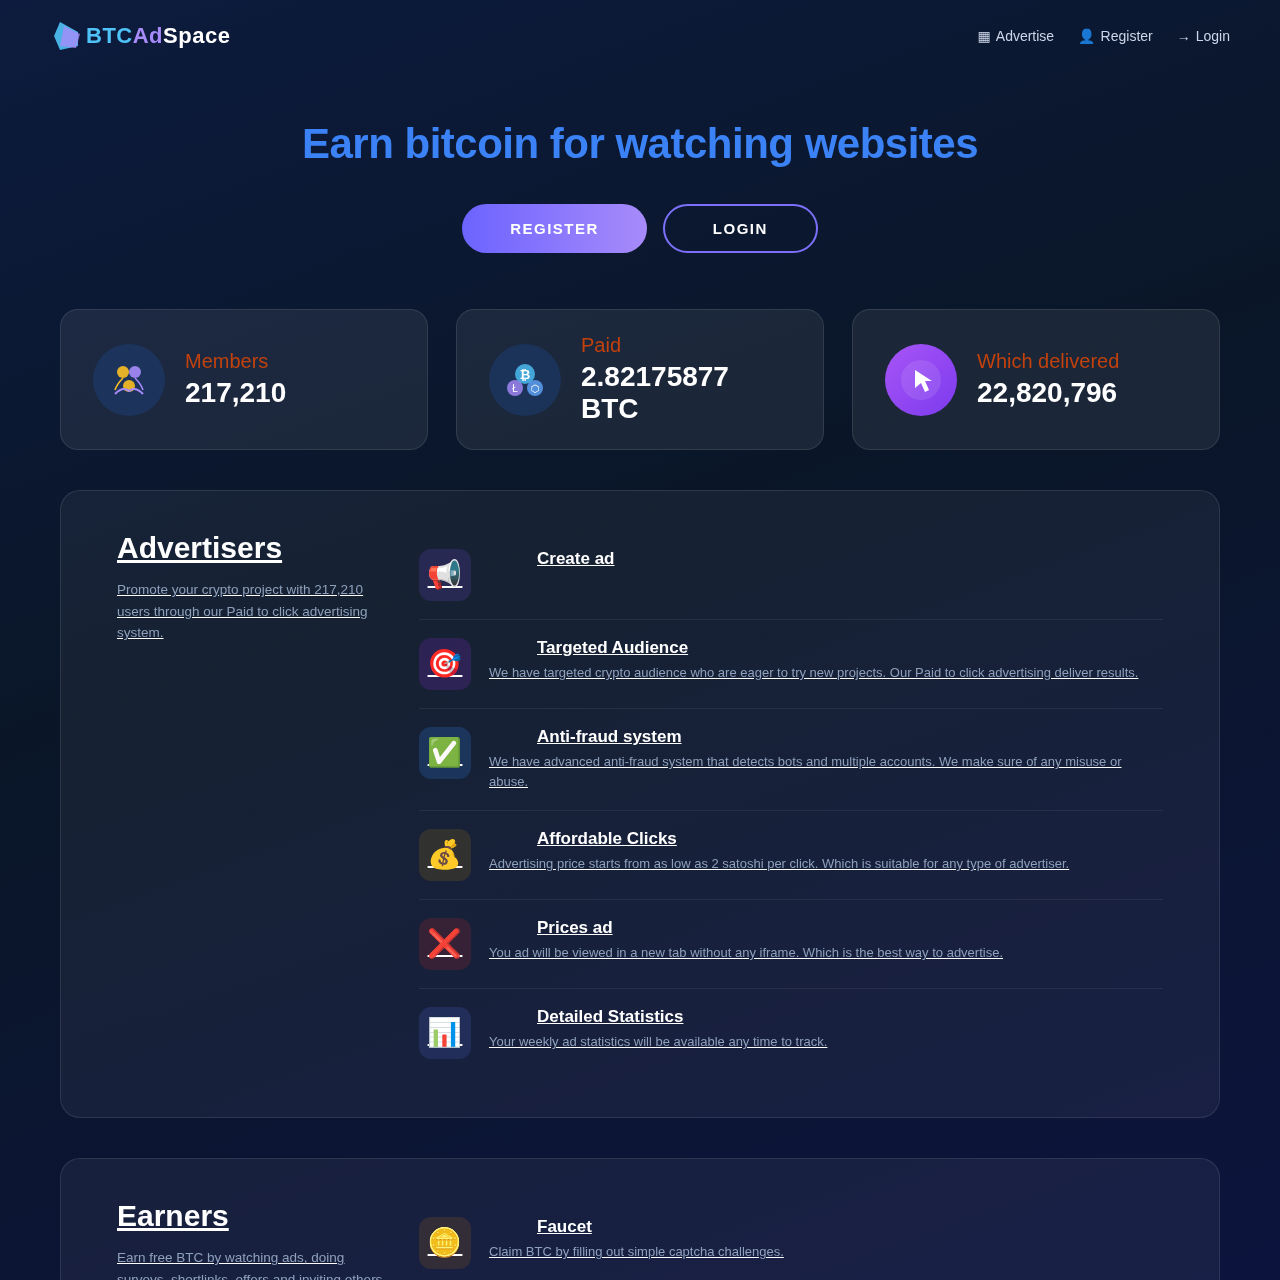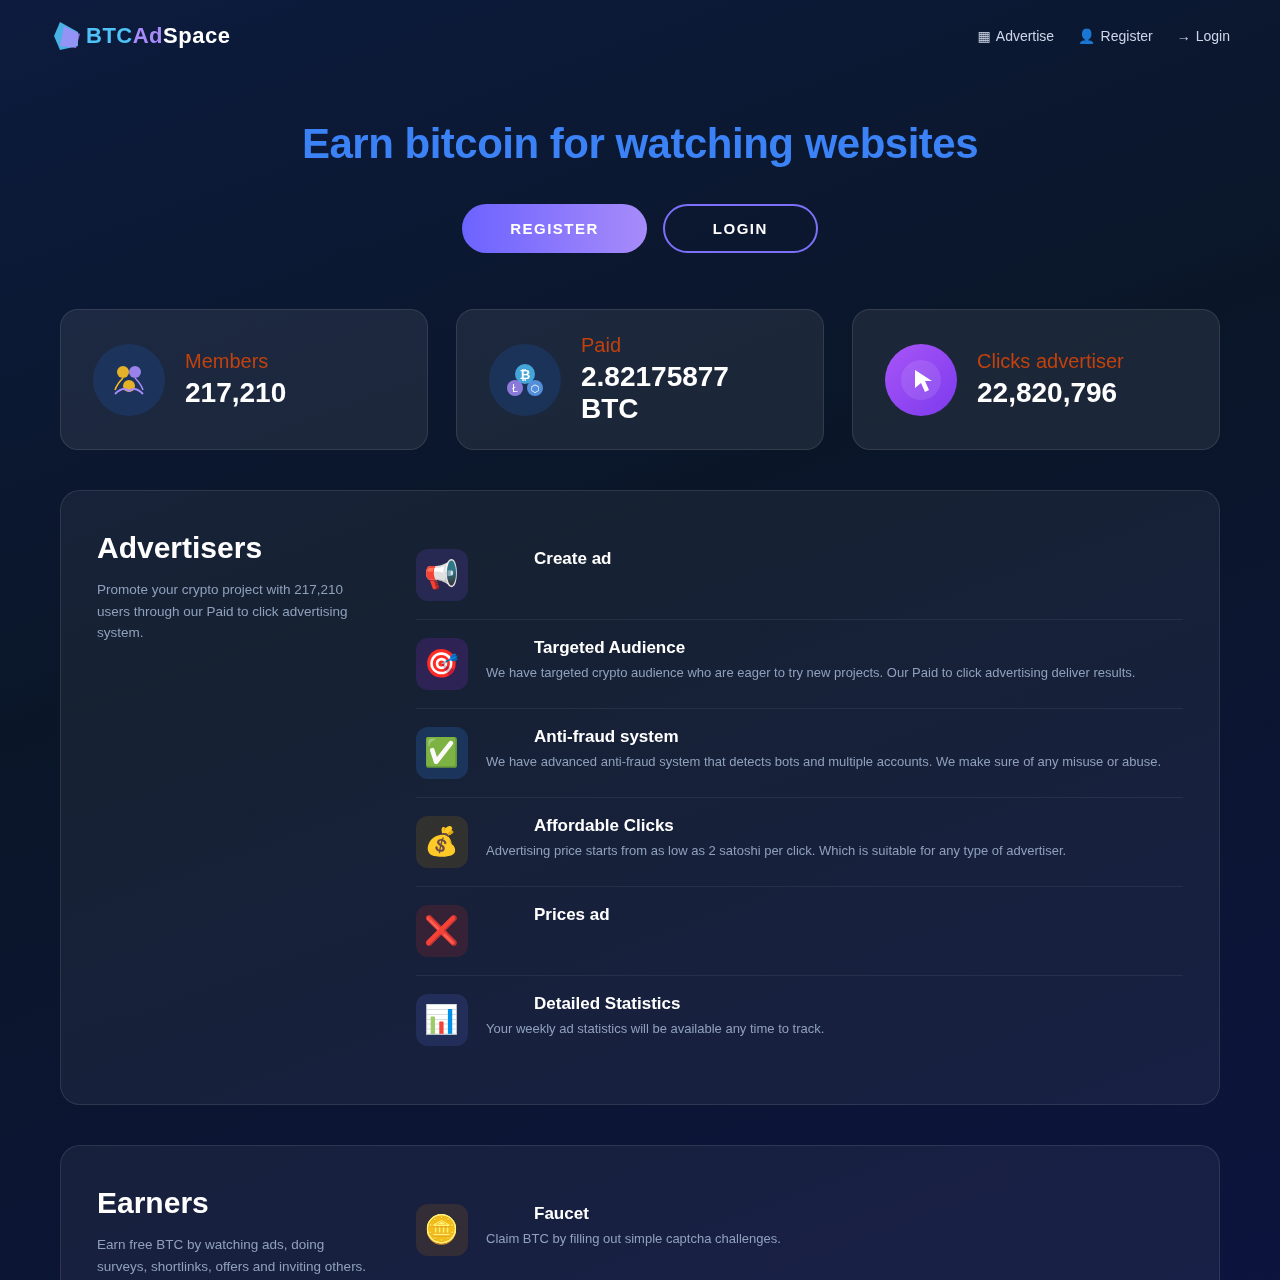--- a/index.html
+++ b/index.html
@@ -136,23 +136,24 @@
       font-weight: 800;
       color: #fff;
     }
 
     
     .section-card {
       margin: 0 60px 40px;
       background: rgba(255,255,255,0.05);
       border: 1px solid rgba(255,255,255,0.1);
       border-radius: 20px;
-      padding: 40px 36px;
-      display: flex;
-      gap: 39px;
+      padding: 40px 56px;
+      display: flex;
+      gap: 22px;
+      text-decoration: underline;
     }
     .section-left {
       flex: 0 0 280px;
     }
     .section-title {
       font-size: 30px;
       font-weight: 800;
       margin-bottom: 14px;
       color: #fff;
     }
@@ -283,21 +284,21 @@
   </div>
 
   <div class="stat-card">
     <div class="stat-icon-wrap purple-bg">
       <svg width="44" height="44" viewBox="0 0 44 44">
         <circle cx="22" cy="22" r="20" fill="rgba(255,255,255,0.1)"></circle>
         <path d="M16 12 L16 30 L22 25 L26 34 L30 32 L26 23 L33 23 Z" fill="#fff"></path>
       </svg>
     </div>
     <div>
-      <div class="stat-text-label">Clicks advertiser</div>
+      <div class="stat-text-label">Which delivered</div>
       <div class="stat-text-value">22,820,796</div>
     </div>
   </div>
 </div>
 
 <div class="section-card">
   <div class="section-left">
     <h2 class="section-title">Advertisers</h2>
     <p class="section-desc">Promote your crypto project with 217,210 users through our Paid to click advertising system.</p>
   </div>
@@ -341,20 +342,21 @@
         <div class="feature-text-desc">Advertising price starts from as low as 2 satoshi per click. Which is suitable for any type of advertiser.</div>
       </div>
     </div>
 
     <div class="feature-item">
       <div class="feature-icon icon-window">
         <span class="feat-emoji">❌</span>
       </div>
       <div>
         <div class="feature-text-title">Prices ad</div>
+        <div class="feature-text-desc">You ad will be viewed in a new tab without any iframe. Which is the best way to advertise.</div>
       </div>
     </div>
 
     <div class="feature-item">
       <div class="feature-icon icon-stats">
         <span class="feat-emoji">📊</span>
       </div>
       <div>
         <div class="feature-text-title">Detailed Statistics</div>
         <div class="feature-text-desc">Your weekly ad statistics will be available any time to track.</div>

